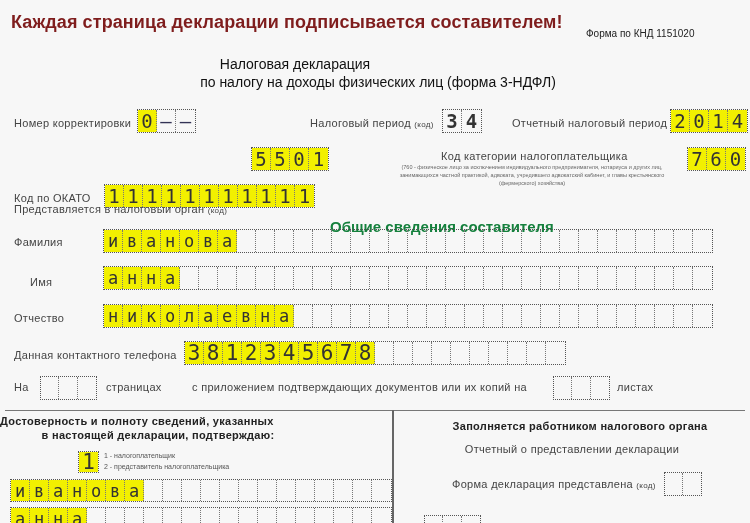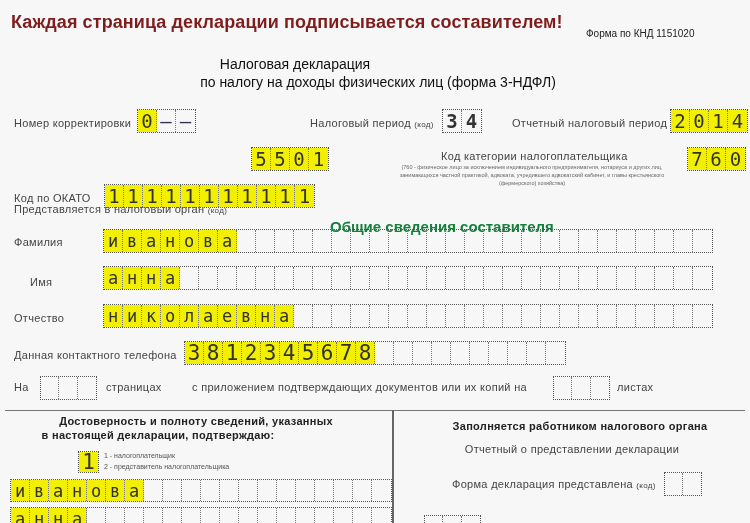--- a/index.html
+++ b/index.html
@@ -230,21 +230,21 @@
 <div class="abs cells" style="left:553px;top:376px;width:57px;">
     <div class="cell" style="width: 18.3333px;"></div>
     <div class="cell" style="width: 18.3333px;"></div>
     <div class="cell" style="width: 18.3333px;"></div>
   </div>
 <div class="abs lbl" style="left:617px;top:381px;">листах</div>
 
 <div class="abs hline"></div>
 <div class="abs vline"></div>
 
-<div class="abs lbl bold" style="left:0;width:392px;top:415px;text-align:center;">Достоверность и полноту сведений, указанных</div>
+<div class="abs lbl bold" style="left:0;width:392px;top:415px;">Достоверность и полноту сведений, указанных</div>
 <div class="abs lbl bold" style="left:0;width:316px;top:429px;text-align:center;">в настоящей декларации, подтверждаю:</div>
 <div class="abs cells big" style="left:78px;top:451px;height:22px;">
     <div class="cell filled">1</div>
   </div>
 <div class="abs small" style="left:104px;top:452px;">1 - налогоплательщик</div>
 <div class="abs small" style="left:104px;top:463px;">2 - представитель налогоплательщика</div>
 <div class="abs cells name" style="left:10px;top:479px;height:23px;">
     <div class="cell filled">и</div>
     <div class="cell filled">в</div>
     <div class="cell filled">а</div>

